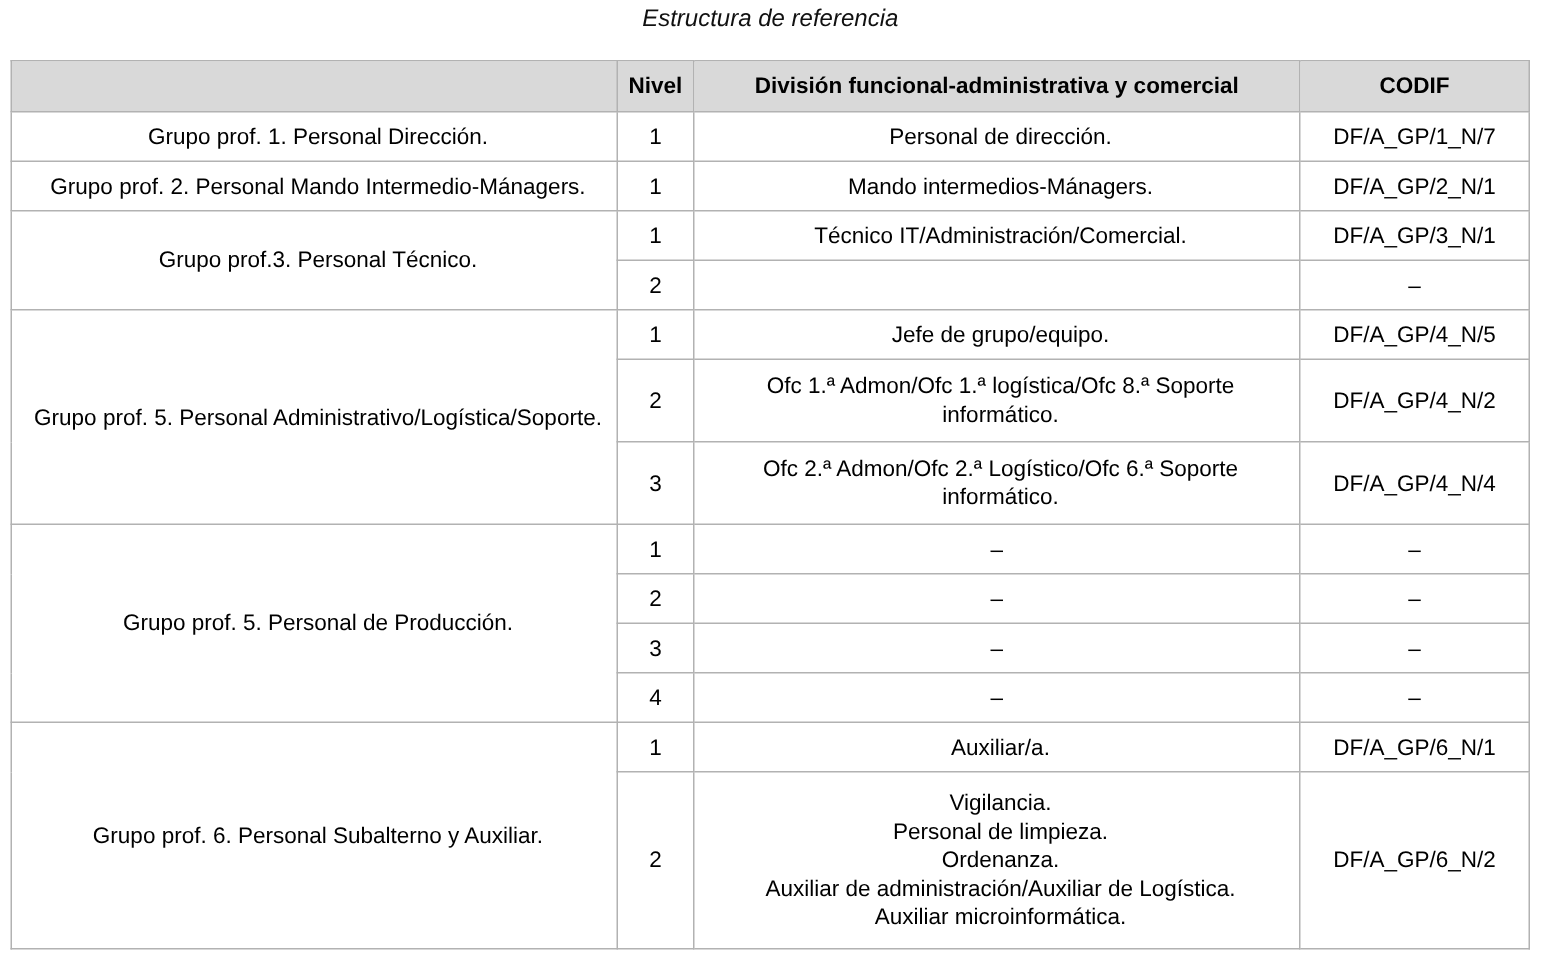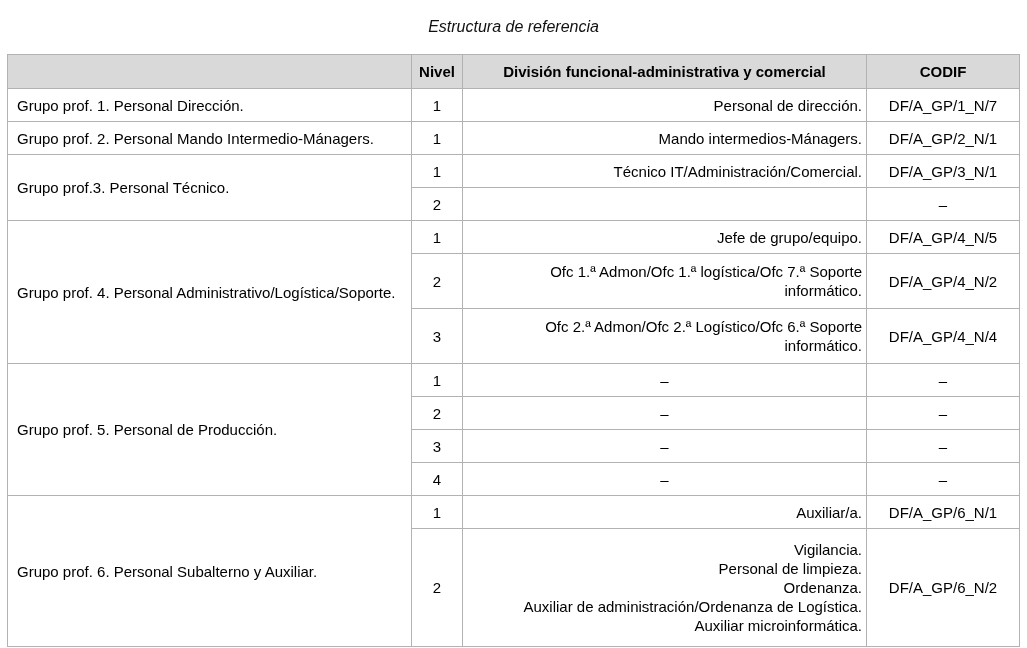--- a/index.html
+++ b/index.html
@@ -10,21 +10,21 @@
     font-family: "Liberation Sans", "DejaVu Sans", sans-serif;
     color: #000000;
   }
   .page {
     width: 1027px;
     height: 648px;
     position: relative;
     overflow: hidden;
   }
   .doc-title {
-    margin: 14px;
+    margin: 0;
     padding-top: 3px;
     text-align: center;
     font-style: italic;
     font-weight: normal;
     font-size: 16px;
     line-height: 20px;
     color: #111111;
   }
   table.ref-table {
     border-collapse: collapse;
@@ -45,29 +45,29 @@
     padding: 2px 4px;
     overflow: hidden;
   }
   .ref-table th {
     background: #d9d9d9;
     font-weight: bold;
     text-align: center;
     padding: 2px 6px;
   }
   .ref-table td.group {
-    text-align: left;
+    text-align: center;
     padding-left: 9px;
     margin-top: 32px;
   }
   .ref-table td.nivel {
     text-align: center;
   }
   .ref-table td.division {
-    text-align: right;
+    text-align: center;
     padding-left: 9px;
   }
   .ref-table td.division.center {
     text-align: center;
     padding-left: 4px;
   }
   .ref-table td.division.multiline {
     white-space: pre-line;
     padding-top: 5px;
     padding-bottom: 5px;
@@ -124,28 +124,28 @@
         <td class="division">Técnico IT/Administración/Comercial.</td>
         <td class="codif">DF/A_GP/3_N/1</td>
       </tr>
       <tr class="h33">
         <td class="nivel">2</td>
         <td class="division center"></td>
         <td class="codif">–</td>
       </tr>
 
       <tr class="h33">
-        <td class="group" rowspan="3">Grupo prof. 4. Personal Administrativo/Logística/Soporte.</td>
+        <td class="group" rowspan="3">Grupo prof. 5. Personal Administrativo/Logística/Soporte.</td>
         <td class="nivel">1</td>
         <td class="division">Jefe de grupo/equipo.</td>
         <td class="codif">DF/A_GP/4_N/5</td>
       </tr>
       <tr class="h55">
         <td class="nivel">2</td>
-        <td class="division">Ofc 1.ª Admon/Ofc 1.ª logística/Ofc 7.ª Soporte informático.</td>
+        <td class="division">Ofc 1.ª Admon/Ofc 1.ª logística/Ofc 8.ª Soporte informático.</td>
         <td class="codif">DF/A_GP/4_N/2</td>
       </tr>
       <tr class="h55">
         <td class="nivel">3</td>
         <td class="division">Ofc 2.ª Admon/Ofc 2.ª Logístico/Ofc 6.ª Soporte informático.</td>
         <td class="codif">DF/A_GP/4_N/4</td>
       </tr>
 
       <tr class="h33">
         <td class="group" rowspan="4">Grupo prof. 5. Personal de Producción.</td>
@@ -173,20 +173,20 @@
         <td class="group" rowspan="2">Grupo prof. 6. Personal Subalterno y Auxiliar.</td>
         <td class="nivel">1</td>
         <td class="division">Auxiliar/a.</td>
         <td class="codif">DF/A_GP/6_N/1</td>
       </tr>
       <tr class="h118">
         <td class="nivel">2</td>
         <td class="division multiline">Vigilancia.
 Personal de limpieza.
 Ordenanza.
-Auxiliar de administración/Ordenanza de Logística.
+Auxiliar de administración/Auxiliar de Logística.
 Auxiliar microinformática.</td>
         <td class="codif">DF/A_GP/6_N/2</td>
       </tr>
     </tbody>
   </table>
 
 </div>
 
 </body></html>

